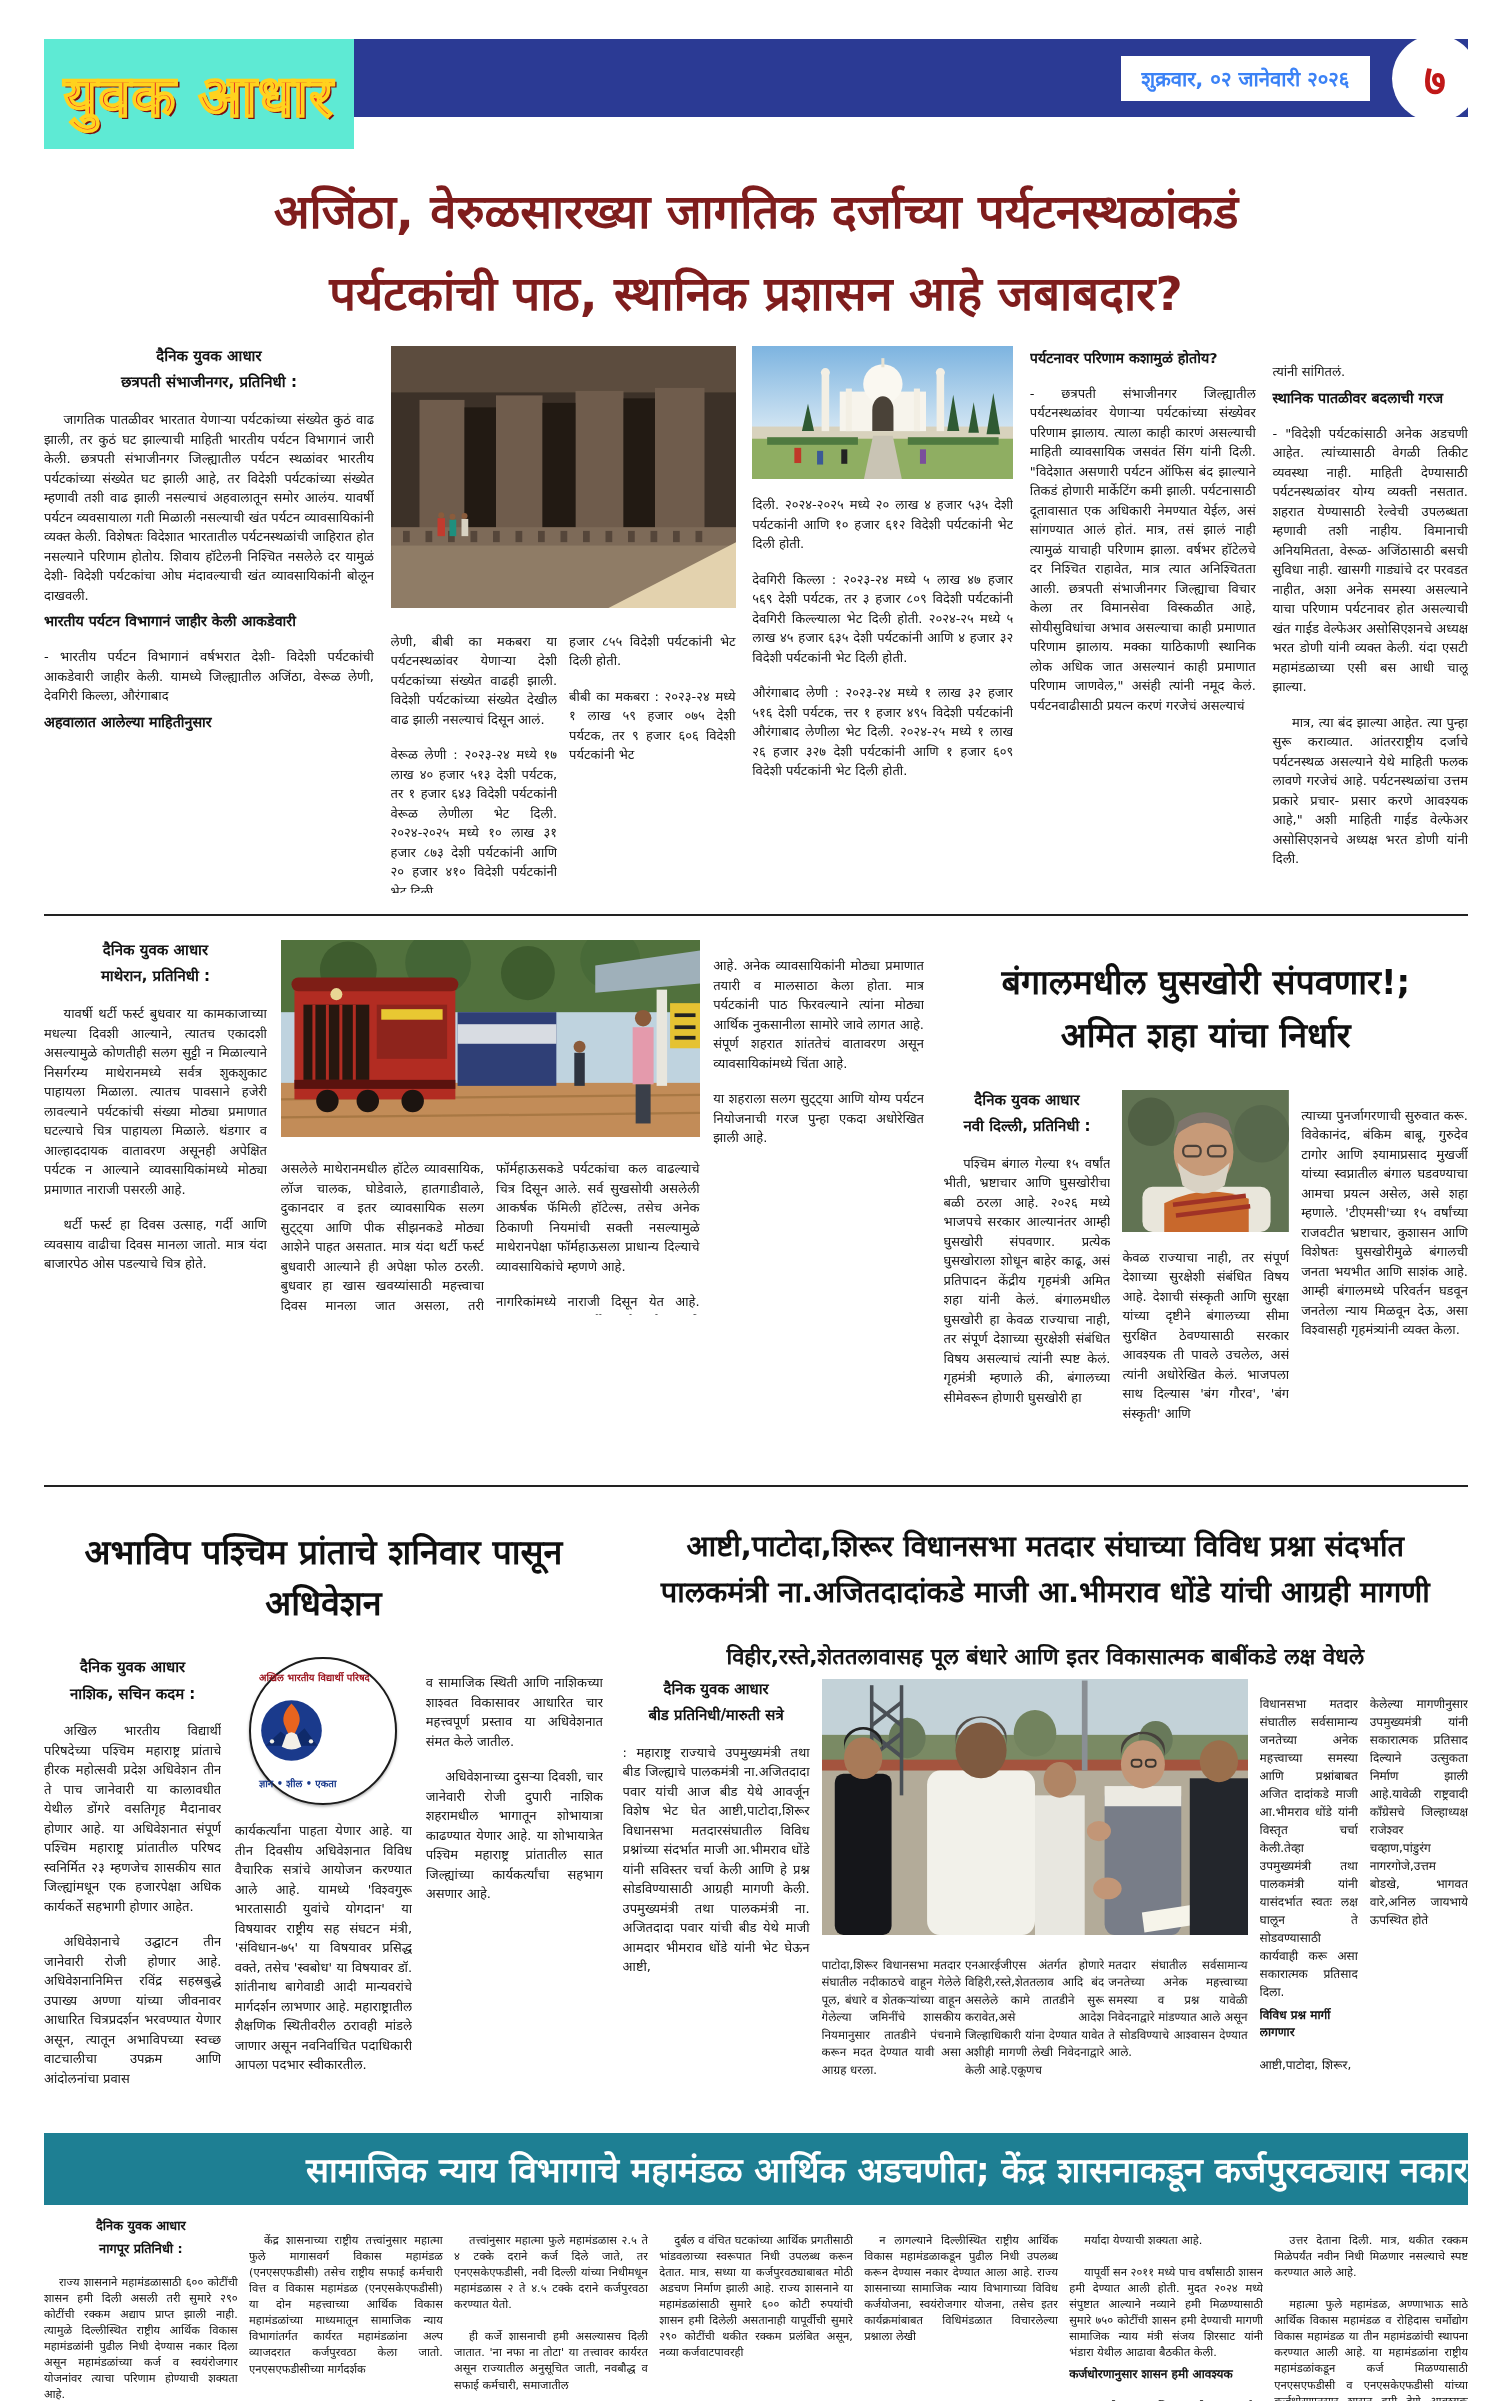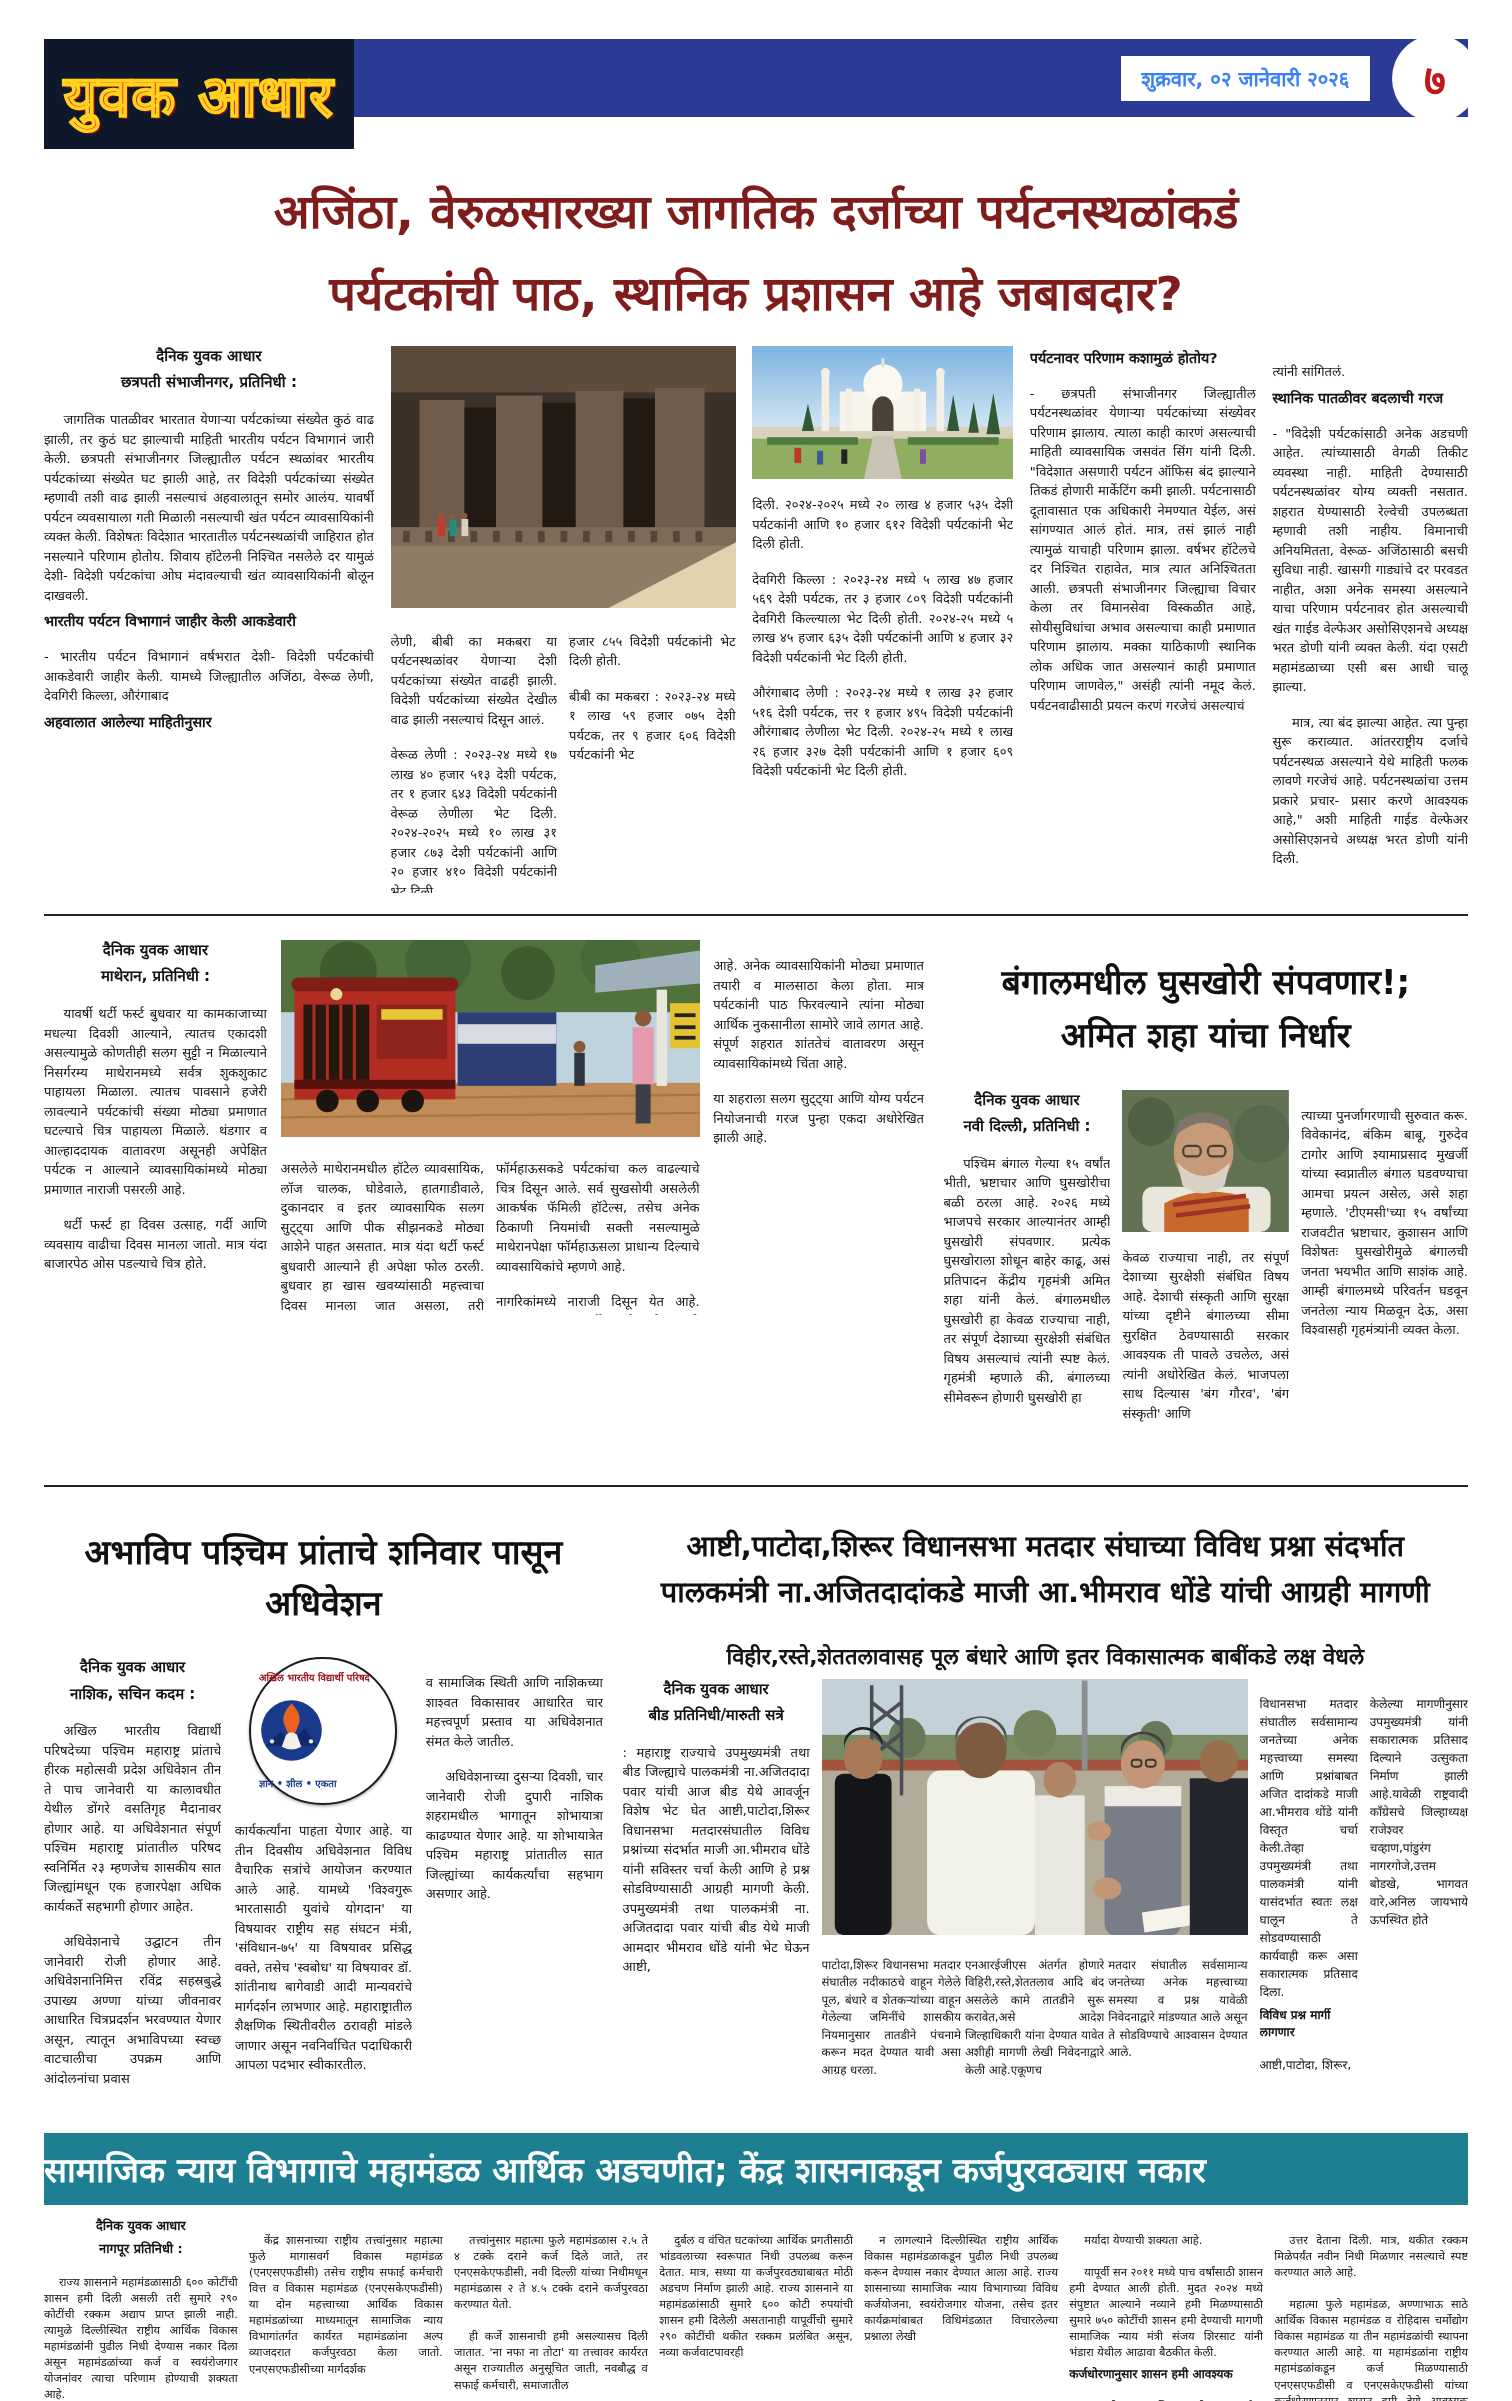--- a/index.html
+++ b/index.html
@@ -5,21 +5,21 @@
   * { box-sizing: border-box; }
   html,body { margin:0; padding:0; background:#e8e8e8; }
   .page {
     position:relative; width:1512px; height:2401px; margin:0 auto;
     background:#ffffff; overflow:hidden;
     font-family:"DejaVu Sans", sans-serif; color:#141414;
   }
 
   
   .topbar { position:relative; margin:39px 44px 0; height:78px; background:#2b3a94; }
-  .logo-block { position:absolute; left:0; top:0; width:310px; height:110px; background:#0f172a; display:flex; align-items:center; justify-content:center; }
+  .logo-block { position:absolute; left:0; top:0; width:310px; height:110px; background:#5eead4; display:flex; align-items:center; justify-content:center; }
   .logo-text {
     font-size:57px; font-weight:800; color:#e4222a; letter-spacing:1.5px;
     -webkit-text-stroke:1.9px #ffd21e; text-shadow:2.3px 2.3px 0 #7d0d10;
     white-space:nowrap;
   }
   .date-box { position:absolute; right:98px; top:16.6px; width:249px; height:45px; background:#ffffff; display:flex; align-items:center; justify-content:center; }
   .date-box span { font-size:20.3px; font-weight:700; color:#3b82f6; }
   .page-circle { position:absolute; right:-10.5px; top:-4.5px; width:87px; height:87px; border-radius:50%; background:#ffffff; display:flex; align-items:center; justify-content:center; }
   .page-circle span { font-size:42px; font-weight:800; color:#c01818; }
 
@@ -79,21 +79,21 @@
   .aa-c1 { width:187px; overflow:hidden; }
   .aa-mid { width:426px; }
   .meet-ph { height:256px; margin-bottom:6px; }
   .aa-below { display:flex; gap:4px; height:155px; }
   .aa-below .sc { flex:1; overflow:hidden; font-size:11.7px; }
   .aa-below .sc .bp { font-size:11.7px; }
   .aa-cA, .aa-cB { flex:1; overflow:hidden; }
   .aa-cA .bp, .aa-cB .bp, .aa-cA .subh { font-size:12px; }
 
   
-  .banner { margin:15px 44px 0; height:72px; background:#1e7f93; display:flex; align-items:center; justify-content:flex-start; }
+  .banner { margin:15px 44px 0; height:72px; background:#1e7f93; display:flex; align-items:center; justify-content:flex-end; }
   .banner span { color:#ffffff; font-size:34px; font-weight:800; white-space:nowrap; }
   .mm-cols { display:flex; gap:11.3px; margin:12px 44px 0; height:236px; }
   .mm-cols .mc { flex:1; overflow:hidden; }
   .mm-cols .bp { font-size:11.3px; line-height:1.42; margin-bottom:4.5px; text-indent:15px; }
   .mm-cols .byline { font-size:12.8px; }
   .mm-cols .subh { font-size:12px; }
 </style>
 </head>
 <body>
 

